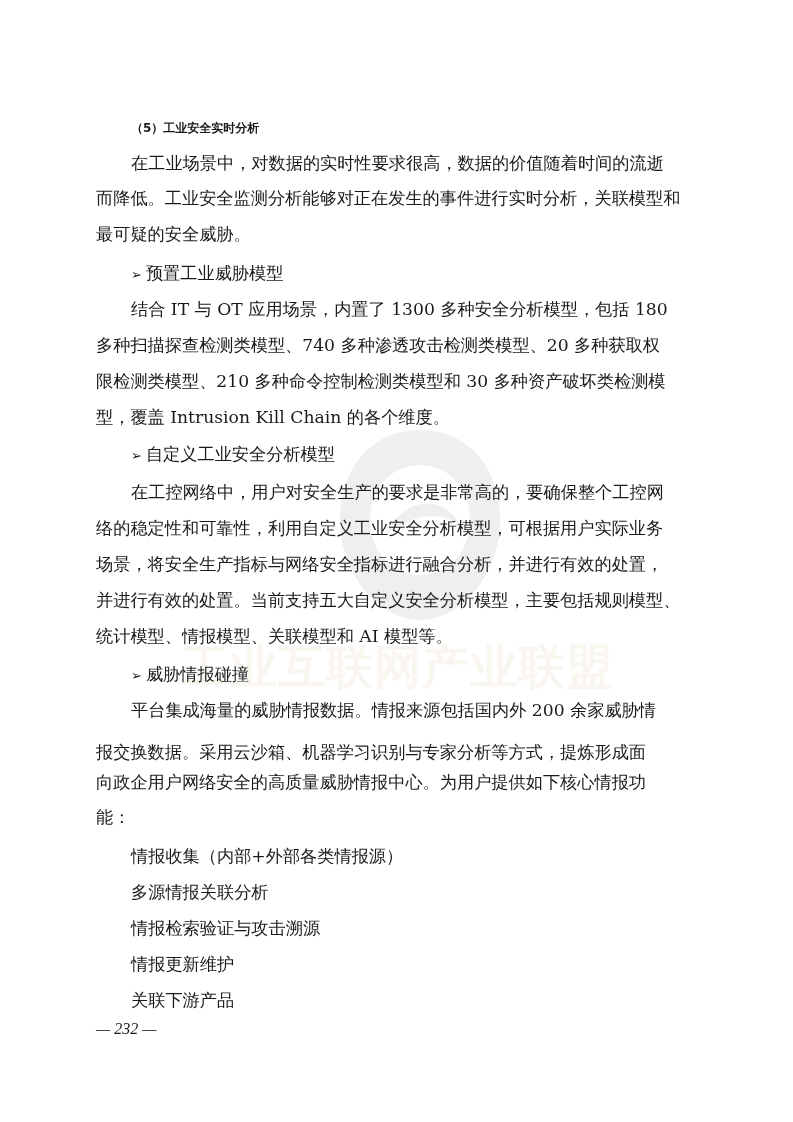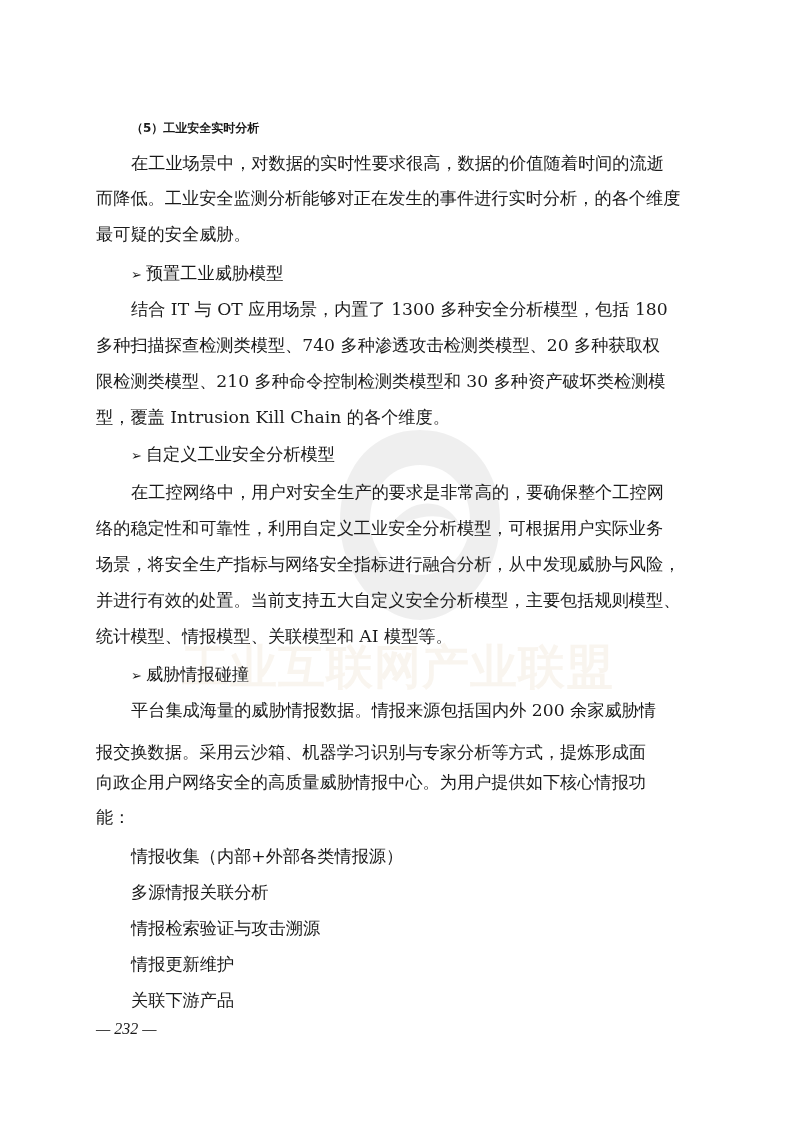--- a/index.html
+++ b/index.html
@@ -25,37 +25,37 @@
   <svg class="watermark-logo" viewBox="0 0 170 200">
     <path d="M85 5 C135 5 165 45 165 95 C165 150 125 195 85 195 C45 195 5 150 5 95 C5 45 35 5 85 5 Z" fill="#000"></path>
     <path d="M85 40 C115 40 135 65 135 95 C135 125 115 150 85 150 C55 150 35 125 35 95 C35 65 55 40 85 40 Z" fill="#fff"></path>
     <path d="M50 110 C70 70 110 70 125 100 C105 85 75 90 50 110 Z" fill="#000"></path>
   </svg>
   <div class="watermark-text">工业互联网产业联盟</div>
 
   <div class="line heading" style="top:117px;">（5）工业安全实时分析</div>
 
   <div class="line indent" style="top:152px;">在工业场景中，对数据的实时性要求很高，数据的价值随着时间的流逝</div>
-  <div class="line" style="top:187px;">而降低。工业安全监测分析能够对正在发生的事件进行实时分析，的各个维度</div>
+  <div class="line" style="top:187px;">而降低。工业安全监测分析能够对正在发生的事件进行实时分析，关联模型和</div>
   <div class="line" style="top:223px;">最可疑的安全威胁。</div>
 
   <div class="line indent" style="top:262px;">
     <span class="arrow">➢</span><span>预置工业威胁模型</span>
   </div>
   <div class="line indent" style="top:298px;">结合 IT 与 OT 应用场景，内置了 1300 多种安全分析模型，包括 180</div>
   <div class="line" style="top:334px;">多种扫描探查检测类模型、740 多种渗透攻击检测类模型、20 多种获取权</div>
   <div class="line" style="top:370px;">限检测类模型、210 多种命令控制检测类模型和 30 多种资产破坏类检测模</div>
   <div class="line" style="top:406px;text-align:right;">型，覆盖 Intrusion Kill Chain 的各个维度。</div>
 
   <div class="line indent" style="top:443px;">
     <span class="arrow">➢</span><span>自定义工业安全分析模型</span>
   </div>
   <div class="line indent" style="top:481px;">在工控网络中，用户对安全生产的要求是非常高的，要确保整个工控网</div>
   <div class="line" style="top:517px;">络的稳定性和可靠性，利用自定义工业安全分析模型，可根据用户实际业务</div>
-  <div class="line" style="top:553px;">场景，将安全生产指标与网络安全指标进行融合分析，从中发现威胁与风险，</div>
+  <div class="line" style="top:553px;">场景，将安全生产指标与网络安全指标进行融合分析，并进行有效的处置，</div>
   <div class="line" style="top:589px;">并进行有效的处置。当前支持五大自定义安全分析模型，主要包括规则模型、</div>
   <div class="line" style="top:625px;">统计模型、情报模型、关联模型和 AI 模型等。</div>
 
   <div class="line indent" style="top:663px;">
     <span class="arrow">➢</span><span>威胁情报碰撞</span>
   </div>
   <div class="line indent" style="top:699px;">平台集成海量的威胁情报数据。情报来源包括国内外 200 余家威胁情</div>
   <div class="line" style="top:735px;margin-top:6px;">报交换数据。采用云沙箱、机器学习识别与专家分析等方式，提炼形成面</div>
   <div class="line" style="top:771px;">向政企用户网络安全的高质量威胁情报中心。为用户提供如下核心情报功</div>
   <div class="line" style="top:806px;">能：</div>

